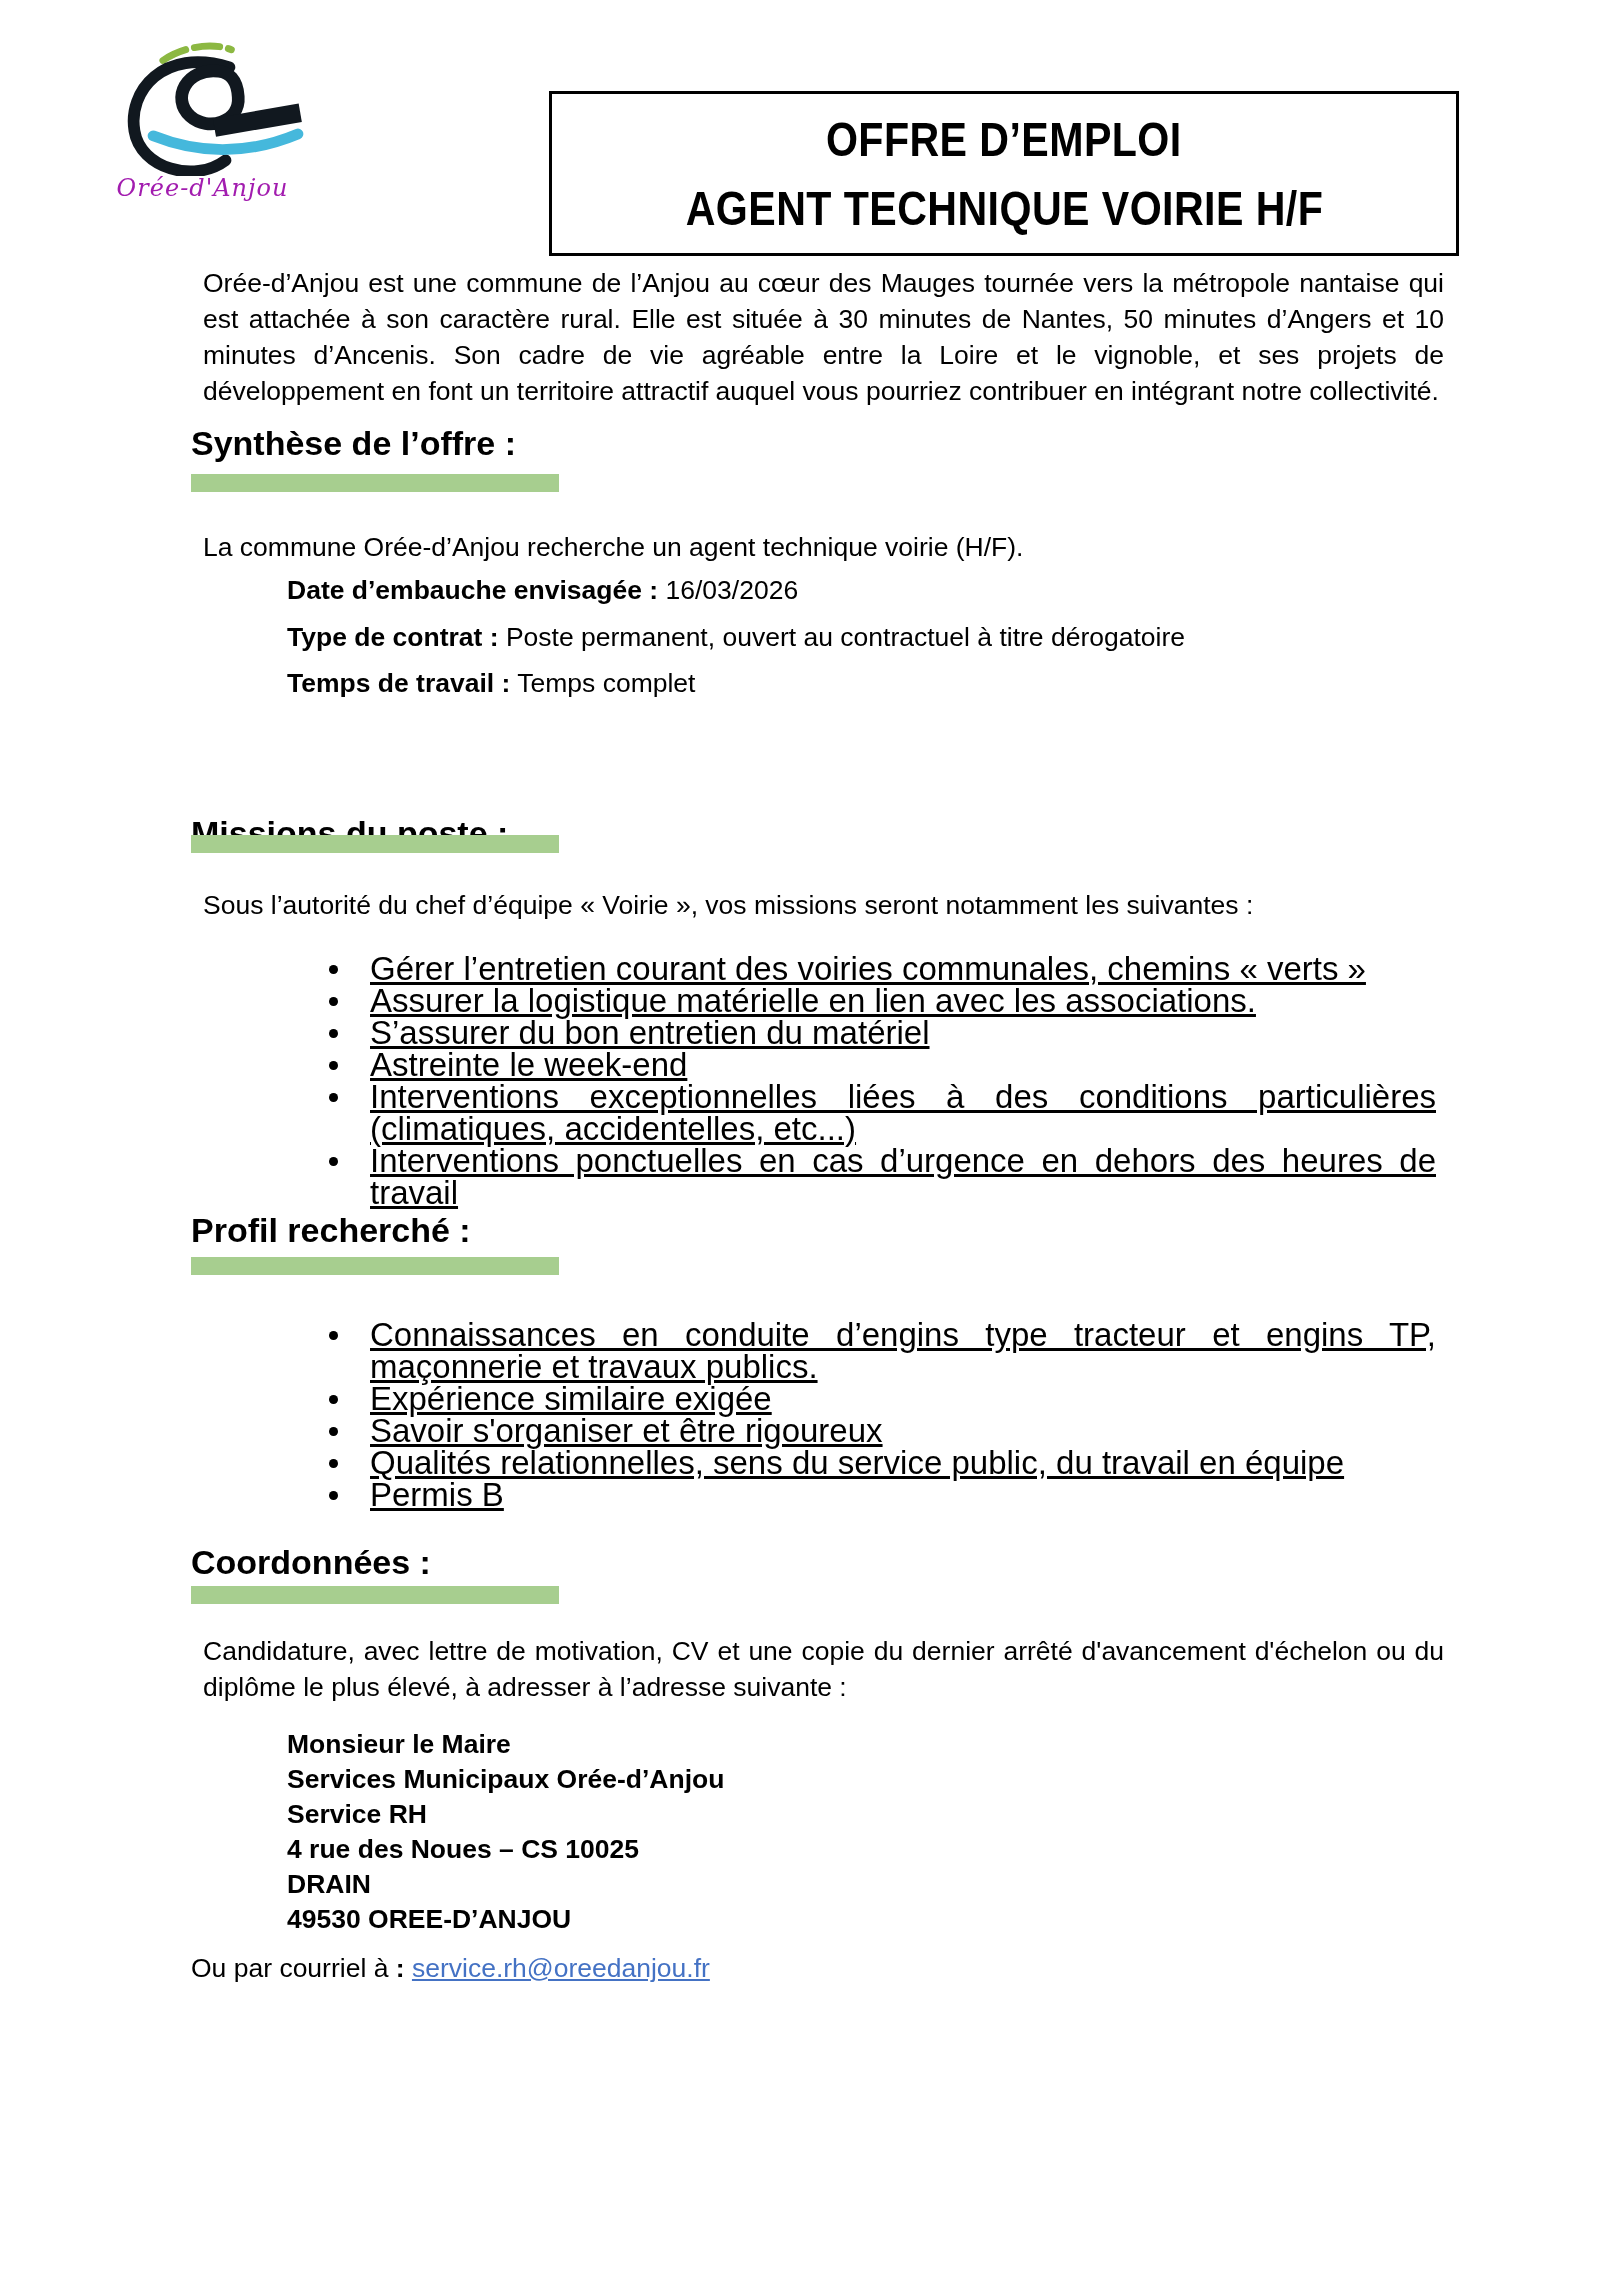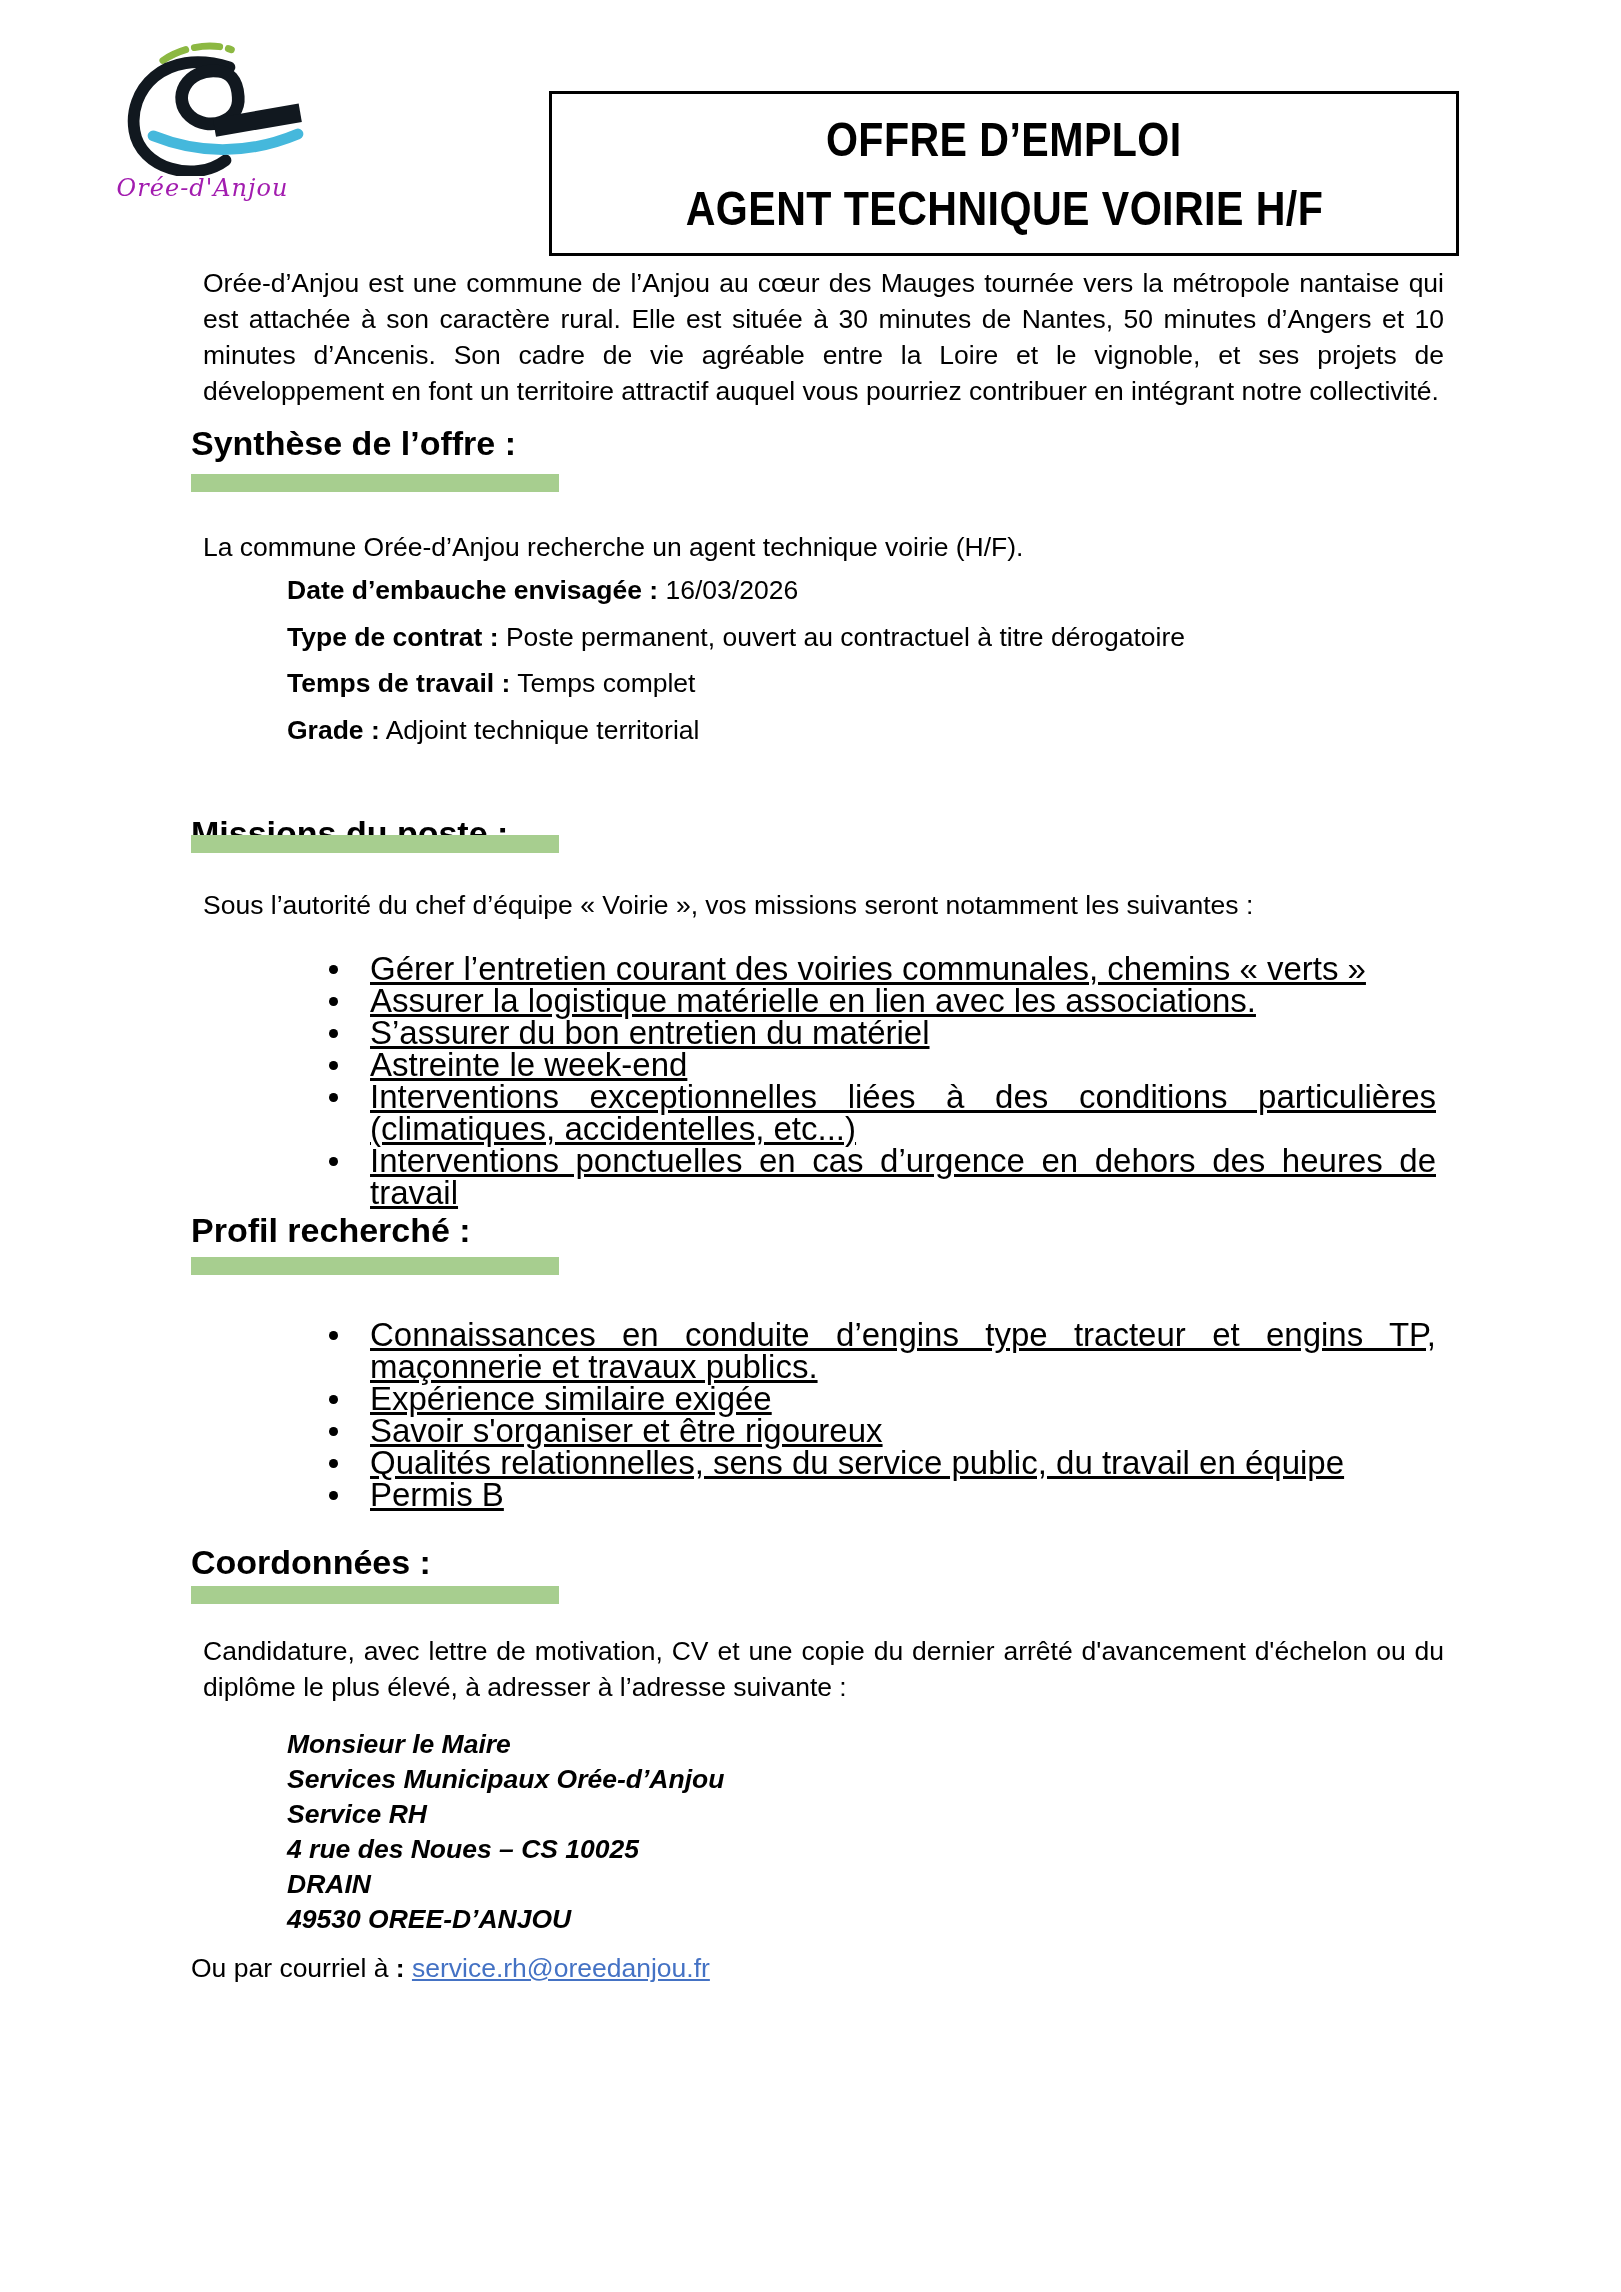--- a/index.html
+++ b/index.html
@@ -109,21 +109,20 @@
 <div class="abs body-text justify intro">Orée-d’Anjou est une commune de l’Anjou au cœur des Mauges tournée vers la métropole nantaise qui est attachée à son caractère rural. Elle est située à 30 minutes de Nantes, 50 minutes d’Angers et 10 minutes d’Ancenis. Son cadre de vie agréable entre la Loire et le vignoble, et ses projets de développement en font un territoire attractif auquel vous pourriez contribuer en intégrant notre collectivité.</div>
 
 <h2 class="abs section-heading" style="top:424px;">Synthèse de l’offre :</h2>
 <div class="abs section-bar" style="top:474px;background:#A7CE8F;"></div>
 <div class="abs body-text lead" style="top:529px;">La commune Orée-d’Anjou recherche un agent technique voirie (H/F).</div>
 
 <div class="abs details" style="top:574px;">
   <p><span class="detail-label">Date d’embauche envisagée :</span><span> 16/03/2026</span></p>
   <p><span class="detail-label">Type de contrat :</span><span> Poste permanent, ouvert au contractuel à titre dérogatoire</span></p>
   <p><span class="detail-label">Temps de travail :</span><span> Temps complet</span></p>
-  <p><span class="detail-label">Grade :</span><span> Adjoint technique territorial</span></p>
 </div>
 
 <h2 class="abs section-heading" style="top:814px;">Missions du poste :</h2>
 <div class="abs section-bar" style="top:835px;background:#A7CE8F;"></div>
 <div class="abs body-text lead" style="top:887px;">Sous l’autorité du chef d’équipe « Voirie », vos missions seront notamment les suivantes :</div>
 
 <ul class="abs doc-list" style="left:326px;top:953px;">
   <li>Gérer l’entretien courant des voiries communales, chemins « verts »</li>
   <li>Assurer la logistique matérielle en lien avec les associations.</li>
   <li>S’assurer du bon entretien du matériel</li>
@@ -140,21 +139,21 @@
   <li>Expérience similaire exigée</li>
   <li>Savoir s'organiser et être rigoureux</li>
   <li>Qualités relationnelles, sens du service public, du travail en équipe</li>
   <li>Permis B</li>
 </ul>
 
 <h2 class="abs section-heading" style="top:1543px;">Coordonnées :</h2>
 <div class="abs section-bar" style="top:1586px;background:#A7CE8F;"></div>
 <div class="abs body-text justify lead" style="top:1633px;">Candidature, avec lettre de motivation, CV et une copie du dernier arrêté d'avancement d'échelon ou du diplôme le plus élevé, à adresser à l’adresse suivante :</div>
 
-<div class="abs address" style="top:1727px;font-style:italic;">
+<div class="abs address" style="top:1727px;">
   <p>Monsieur le Maire</p>
   <p>Services Municipaux Orée-d’Anjou</p>
   <p>Service RH</p>
   <p>4 rue des Noues – CS 10025</p>
   <p>DRAIN</p>
   <p>49530 OREE-D’ANJOU</p>
 </div>
 
 <div class="abs email-line" style="top:1953px;">
   <span>Ou par courriel à</span><span class="email-colon"> : </span><a class="email-link" style="color:#4472C4;">service.rh@oreedanjou.fr</a>

